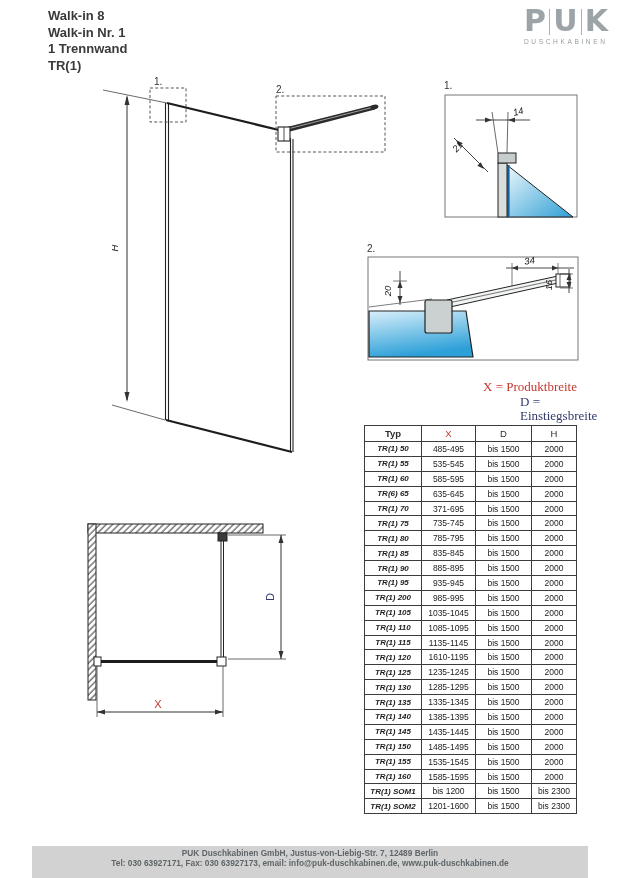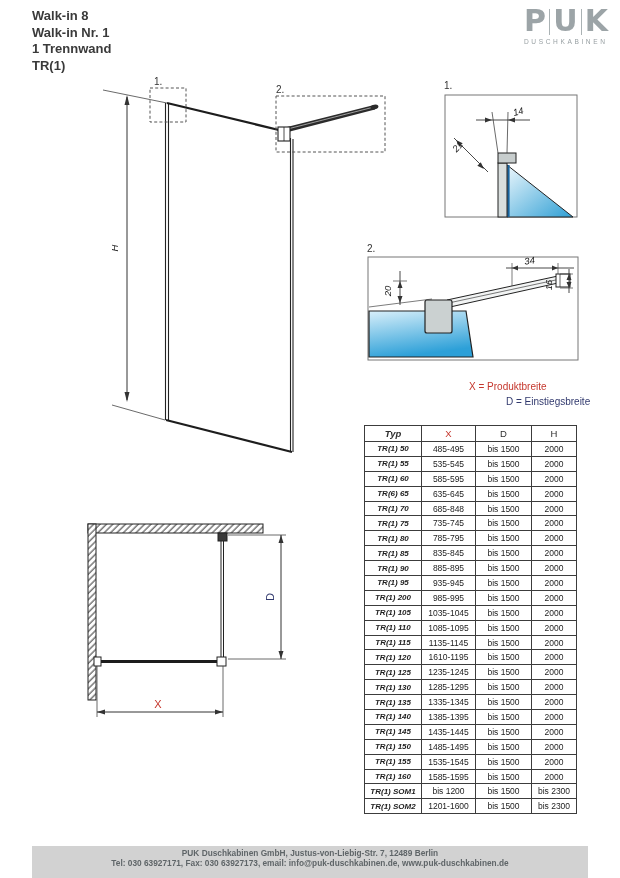--- a/index.html
+++ b/index.html
@@ -1,49 +1,49 @@
 <!DOCTYPE html>
 <html><head>
 <meta charset="utf-8">
 <style>
   html,body{margin:0;padding:0;}
   body{
     width:620px;height:878px;position:relative;background:#ffffff;
     font-family:"Liberation Sans", sans-serif;color:#2e2e2e;overflow:hidden;
   }
   
-  .title-block{position:absolute;left:32px;top:8px;}
+  .title-block{position:absolute;left:48px;top:8px;}
   .title-block div{font-size:13px;font-weight:bold;color:#3a3a3a;line-height:16.5px;}
   
   .logo{position:absolute;left:524px;top:6px;width:84px;}
   .logo-row{display:flex;align-items:flex-start;}
   .logo-letter{font-size:30px;font-weight:bold;color:#9ca4a7;line-height:30px;font-family:"DejaVu Sans", sans-serif;}
   .logo-bar{width:2px;height:26px;background:#aab2b4;margin:3px 3px 0 3px;}
   .logo-sub{font-size:6.6px;letter-spacing:2.6px;color:#98a0a3;margin-top:2px;white-space:nowrap;}
   
   svg{position:absolute;}
   .svg-main{left:58px;top:73px;}
   .svg-d1{left:438px;top:76px;}
   .svg-d2{left:360px;top:241px;}
   .svg-plan{left:78px;top:513px;}
   text{font-family:"Liberation Sans", sans-serif;}
   .dim-txt{font-size:9.5px;font-style:italic;fill:#222;}
   .callout-txt{font-size:10px;fill:#333;}
   
-  .legend{position:absolute;left:469px;top:380px;font-size:10px;line-height:14.5px;}
+  .legend{position:absolute;left:483px;top:380px;font-size:13px;line-height:14.5px;font-family:Liberation Serif, serif;}
   .legend-x{color:#c5372d;}
   .legend-d{color:#323a6e;padding-left:37px;}
   
   .spec-table{position:absolute;left:364px;top:425px;border-collapse:collapse;table-layout:fixed;}
   .spec-table th,.spec-table td{
     border:1px solid #3c3c3c;text-align:center;vertical-align:middle;
     padding:0;height:13.9px;overflow:hidden;white-space:nowrap;
   }
   .spec-table thead th{height:15px;font-size:9.5px;font-weight:normal;color:#2e2e2e;}
-  .spec-table thead th.col-typ{font-weight:bold;font-style:italic;}
+  .spec-table thead th.col-typ{font-weight:bold;}
   .spec-table thead th.col-x{color:#c5372d;}
   .col-typ{width:56px;}
   .col-x{width:53px;}
   .col-d{width:55px;}
   .col-h{width:44px;}
   .spec-table tbody th.col-typ{font-size:8px;font-weight:bold;font-style:italic;color:#222;text-align:center;}
   .spec-table tbody td{font-size:8.5px;color:#222;}
   
   .footer-bar{
     position:absolute;left:32px;top:846px;width:556px;height:39px;background:#d2d2d2;
@@ -242,21 +242,21 @@
         <td class="col-h">2000</td>
       </tr>
       <tr>
         <th class="col-typ">TR(6) 65</th>
         <td class="col-x">635-645</td>
         <td class="col-d">bis 1500</td>
         <td class="col-h">2000</td>
       </tr>
       <tr>
         <th class="col-typ">TR(1) 70</th>
-        <td class="col-x">685-848</td>
+        <td class="col-x">371-695</td>
         <td class="col-d">bis 1500</td>
         <td class="col-h">2000</td>
       </tr>
       <tr>
         <th class="col-typ">TR(1) 75</th>
         <td class="col-x">735-745</td>
         <td class="col-d">bis 1500</td>
         <td class="col-h">2000</td>
       </tr>
       <tr>

